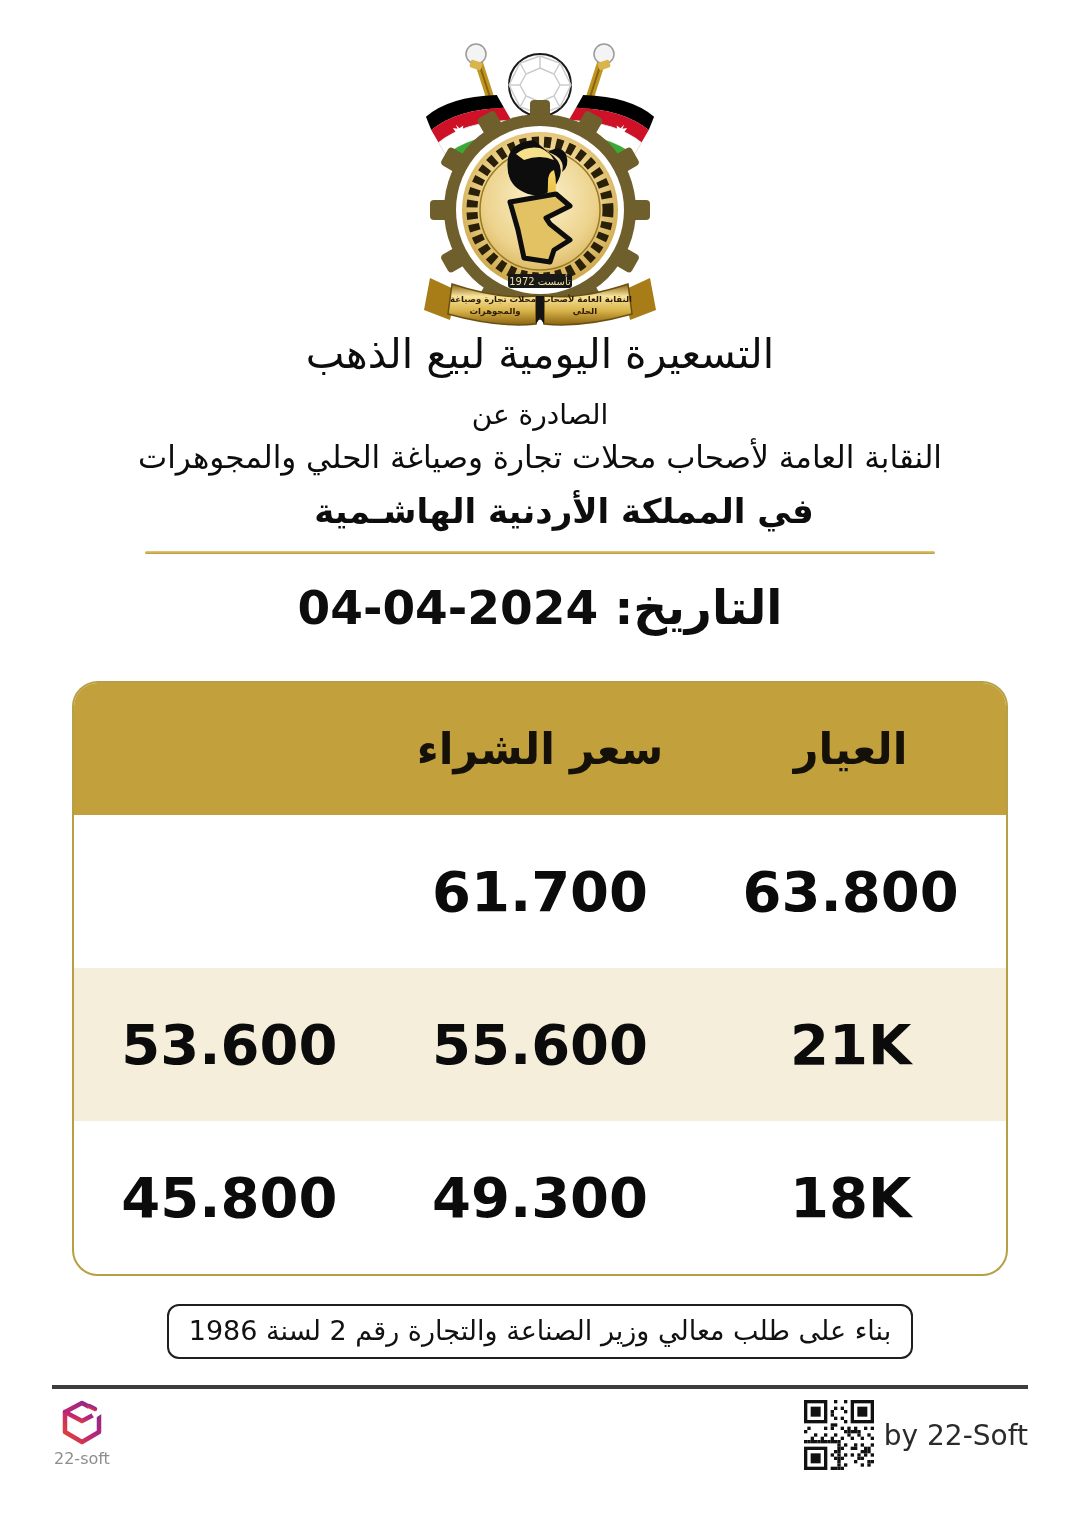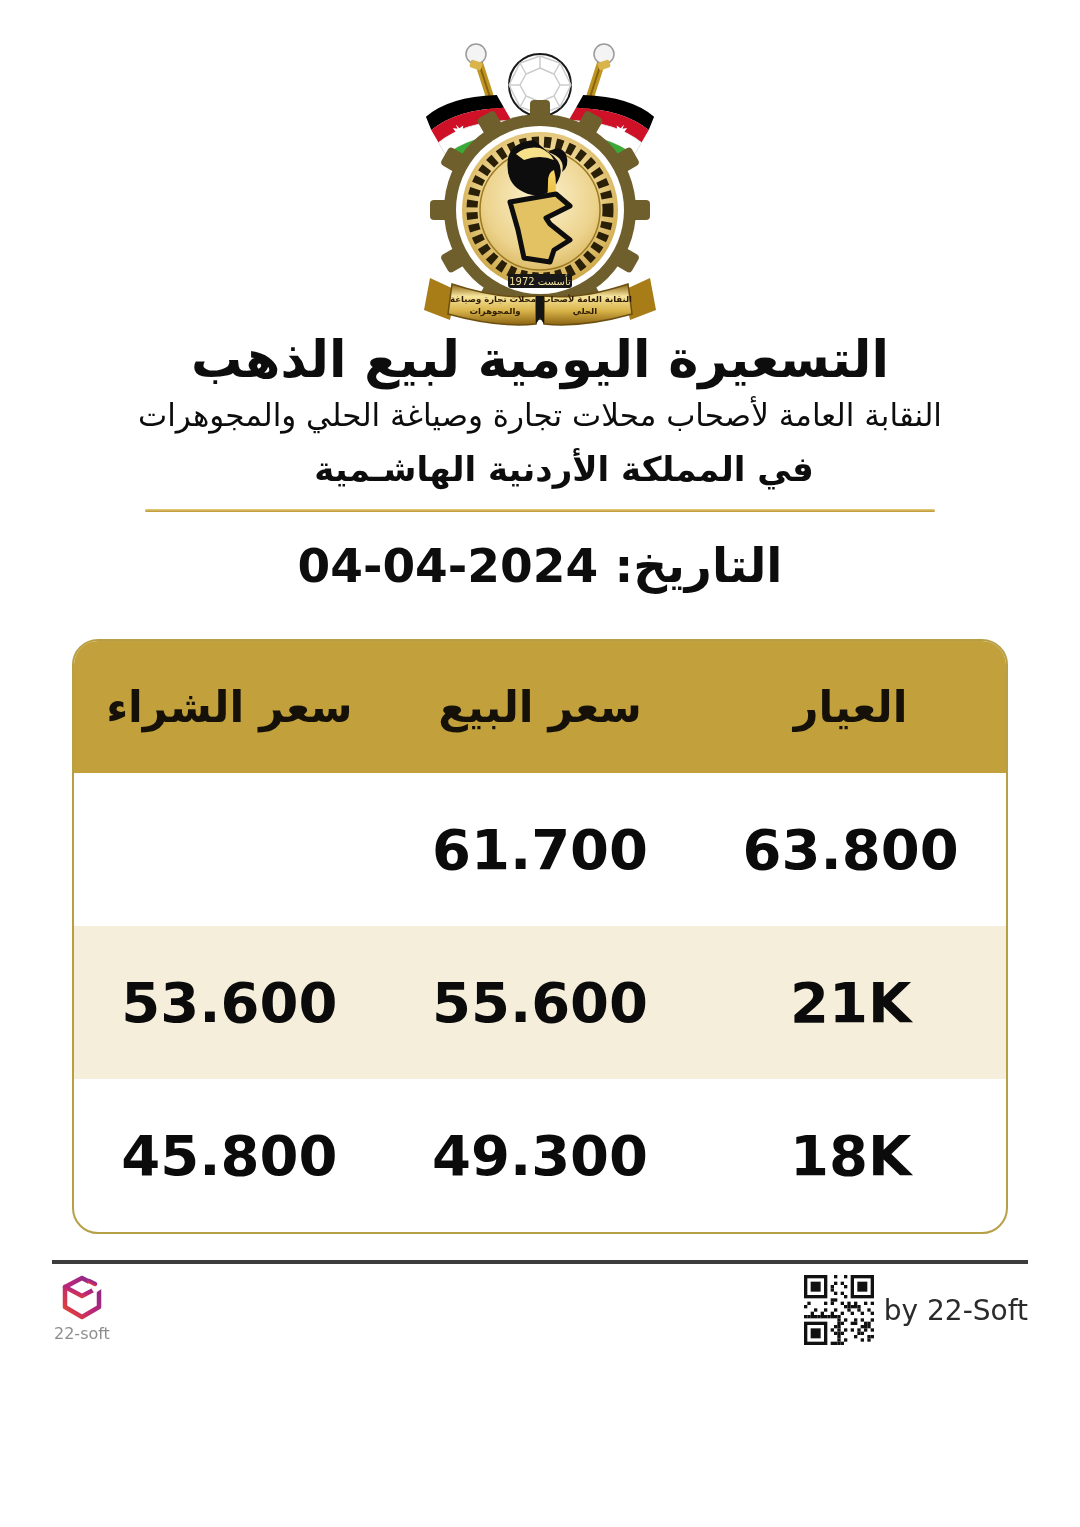--- a/index.html
+++ b/index.html
@@ -16,21 +16,21 @@
   
   .logo-wrap{
     width:100%;
     display:flex;justify-content:center;
     padding-top:28px;
   }
   .logo-wrap svg{display:block;}
   
   .title{
     text-align:center;
-    font-size:51px;font-weight:bold;
+    font-size:41px;font-weight:normal;
     margin-top:2px;
     letter-spacing:0;
   }
   .issued{
     text-align:center;
     font-size:28px;font-weight:500;
     margin-top:20px;
   }
   .org{
     text-align:center;
@@ -235,33 +235,33 @@
         <path d="M124 268 L132 268 L132 296 L128 290 L124 296 Z" fill="#141414"></path>
         <text x="175" y="274" text-anchor="middle" font-size="8.5" font-weight="bold" fill="#2e1d04" font-family="DejaVu Sans, sans-serif">النقابة العامة لأصحاب</text>
         <text x="173" y="286" text-anchor="middle" font-size="8.5" font-weight="bold" fill="#2e1d04" font-family="DejaVu Sans, sans-serif">الحلي</text>
         <text x="81" y="274" text-anchor="middle" font-size="8.5" font-weight="bold" fill="#2e1d04" font-family="DejaVu Sans, sans-serif">محلات تجارة وصياغة</text>
         <text x="83" y="286" text-anchor="middle" font-size="8.5" font-weight="bold" fill="#2e1d04" font-family="DejaVu Sans, sans-serif">والمجوهرات</text>
       </g>
     </svg>
   </div>
 
   <div class="title">التسعيرة اليومية لبيع الذهب</div>
+  <div class="issued">الصادرة عن</div>
   <div class="org">النقابة العامة لأصحاب محلات تجارة وصياغة الحلي والمجوهرات</div>
   <div class="country">في المملكة الأردنية الهاشـمية</div>
   <div class="gold-rule"></div>
 
   <div class="date-line">
     <span>التاريخ:</span>
     <span class="num">04-04-2024</span>
   </div>
 
   <div class="price-table">
     <div class="t-row t-head">
       <div class="t-cell">العيار</div>
-      <div class="t-cell">سعر البيع</div>
       <div class="t-cell">سعر الشراء</div>
     </div>
 
     <div class="t-row t-body-row">
       <div class="t-cell">63.800</div>
       <div class="t-cell">61.700</div>
     </div>
 
     <div class="t-row t-body-row alt">
       <div class="t-cell">21K</div>
@@ -269,20 +269,23 @@
       <div class="t-cell">53.600</div>
     </div>
 
     <div class="t-row t-body-row">
       <div class="t-cell">18K</div>
       <div class="t-cell">49.300</div>
       <div class="t-cell">45.800</div>
     </div>
   </div>
 
+  <div class="note-wrap">
+    <div class="note-box">بناء على طلب معالي وزير الصناعة والتجارة رقم 2 لسنة 1986</div>
+  </div>
 
   <div class="divider"></div>
 
   <div class="brand-strip">
     <div class="brand-left">
       <svg width="46" height="48" viewBox="0 0 46 48">
         <defs>
           <linearGradient id="cubeGrad" x1="0" y1="1" x2="1" y2="0">
             <stop offset="0%" stop-color="#e8452c"></stop>
             <stop offset="50%" stop-color="#b9257b"></stop>

